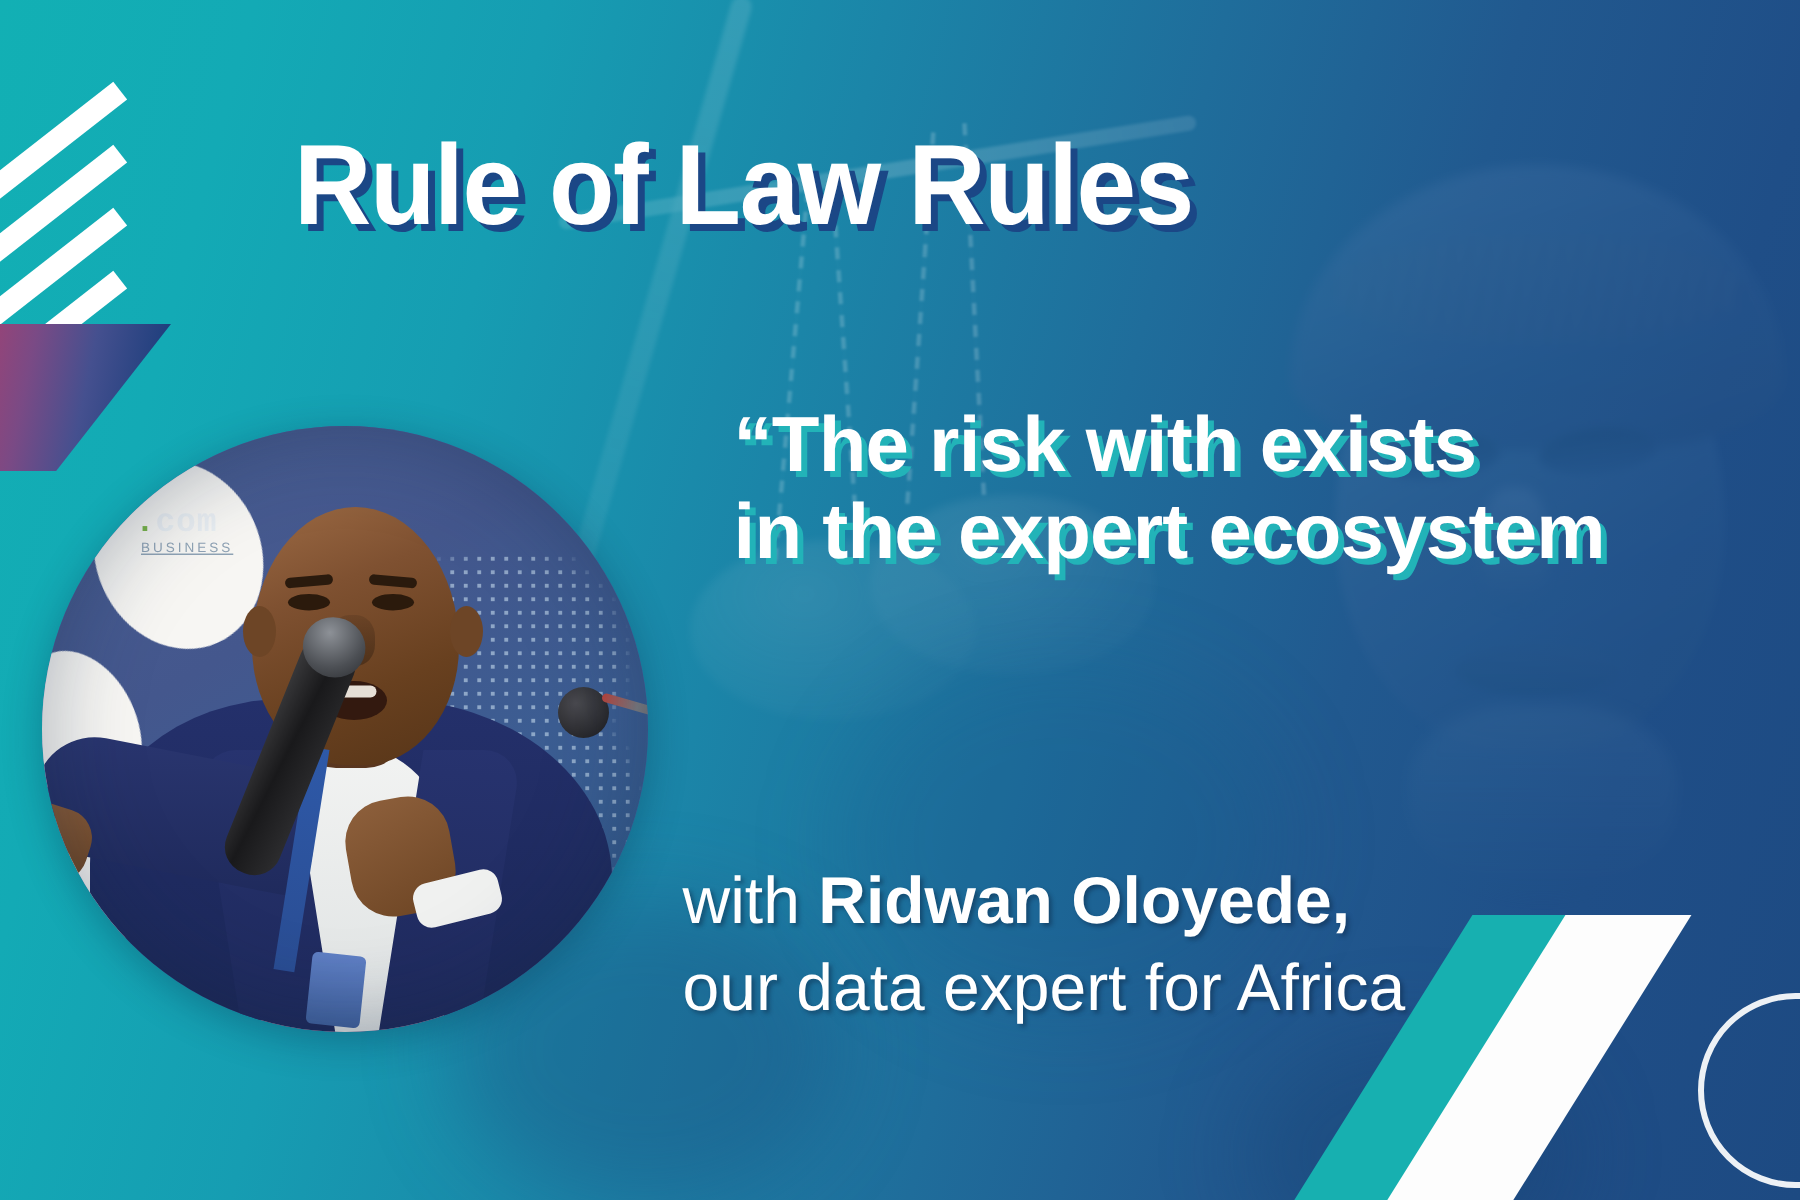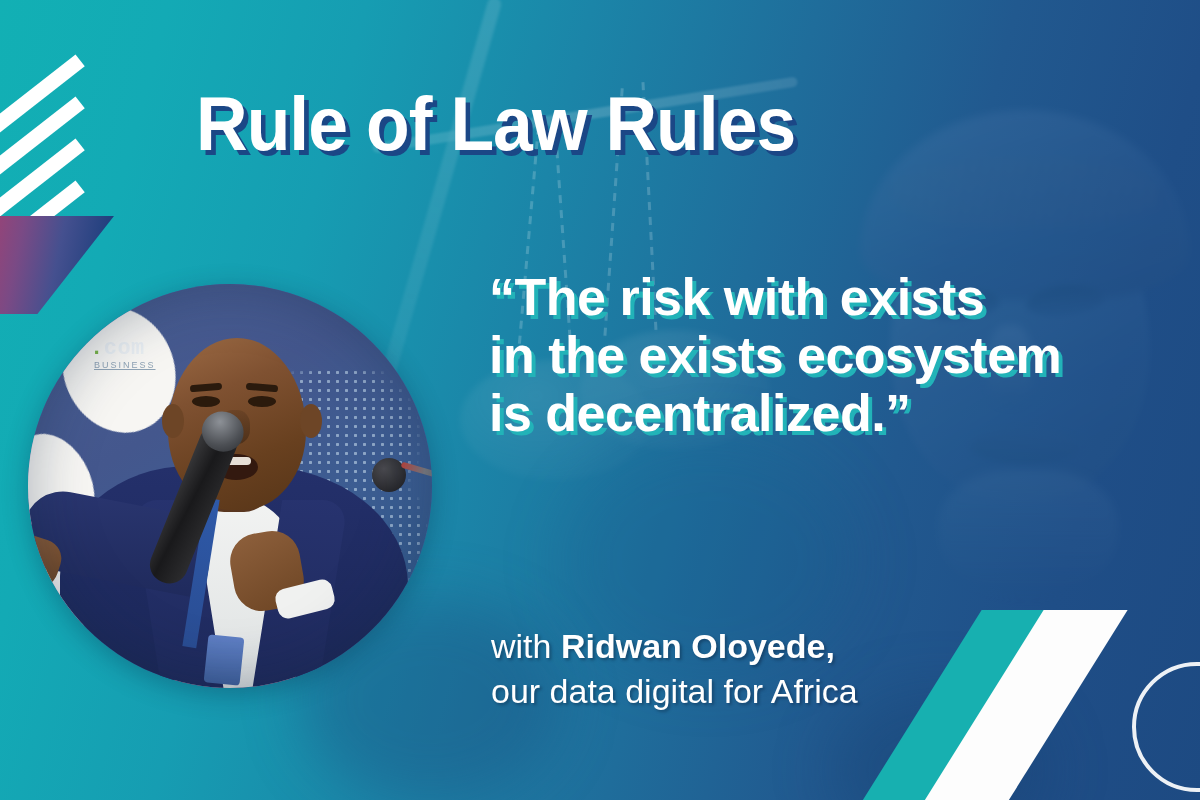--- a/index.html
+++ b/index.html
@@ -180,26 +180,25 @@
     font-weight:bold;
     color:#ffffff;
     line-height:1.12;
     letter-spacing:-.5px;
     text-shadow:4px 4px 0 #22b3b8;
   }
   .quote .qline { display:block; white-space:nowrap; }
 
   
   .attrib {
-    position:absolute; left:455px; top:624px;
-    font-size:34px;
+    position:absolute; left:455px; top:572px;
+    font-size:44px;
     color:#ffffff;
     line-height:1.32;
     text-shadow:2px 2px 3px rgba(10,35,65,.45);
-    margin-left:36px;
   }
   .attrib .aline { display:block; white-space:nowrap; }
   .attrib .name { font-weight:bold; }
 
   
   .portrait {
     position:absolute;
     left:28px; top:284px;
     width:404px; height:404px;
     border-radius:50%;
@@ -463,22 +462,21 @@
     <div class="p-hand-r"></div>
     <div class="p-cuff"></div>
     <div class="p-mic2"></div>
     <div class="p-vign"></div>
   </div>
 
   <div class="title">Rule of Law Rules</div>
 
   <div class="quote">
     <span class="qline">“The risk with exists</span>
-    <span class="qline">in the exists ecosystem</span>
-    <span class="qline">is decentralized.”</span>
+    <span class="qline">in the expert ecosystem</span>
   </div>
 
   <div class="attrib">
     <span class="aline"><span>with </span><span class="name">Ridwan Oloyede,</span></span>
-    <span class="aline">our data digital for Africa</span>
+    <span class="aline">our data expert for Africa</span>
   </div>
 
 </div>
 
 </body></html>

